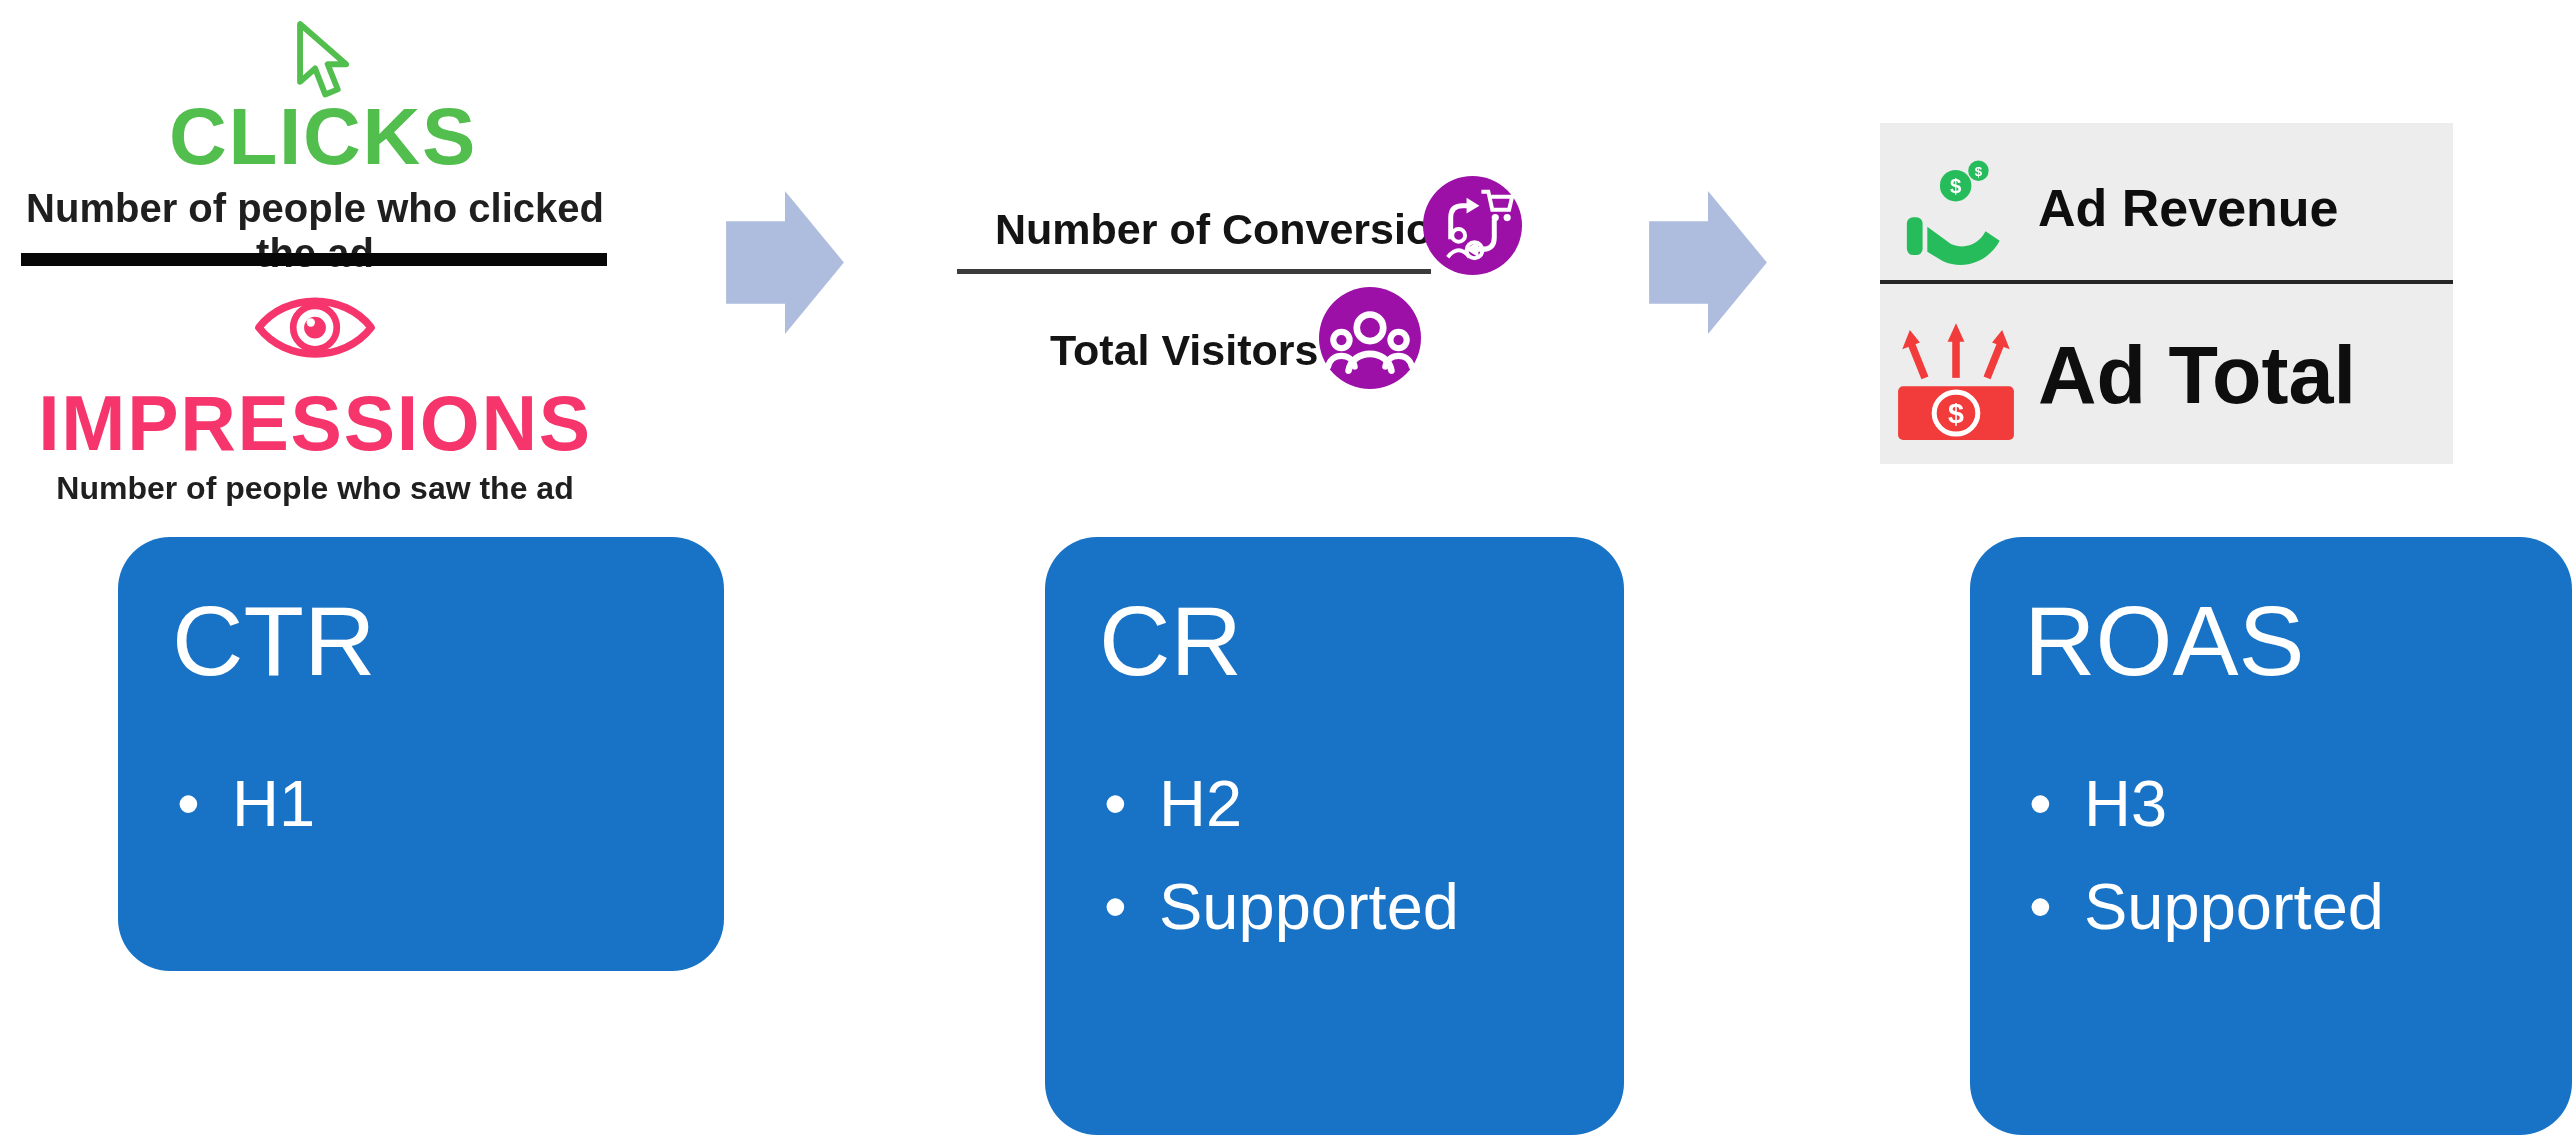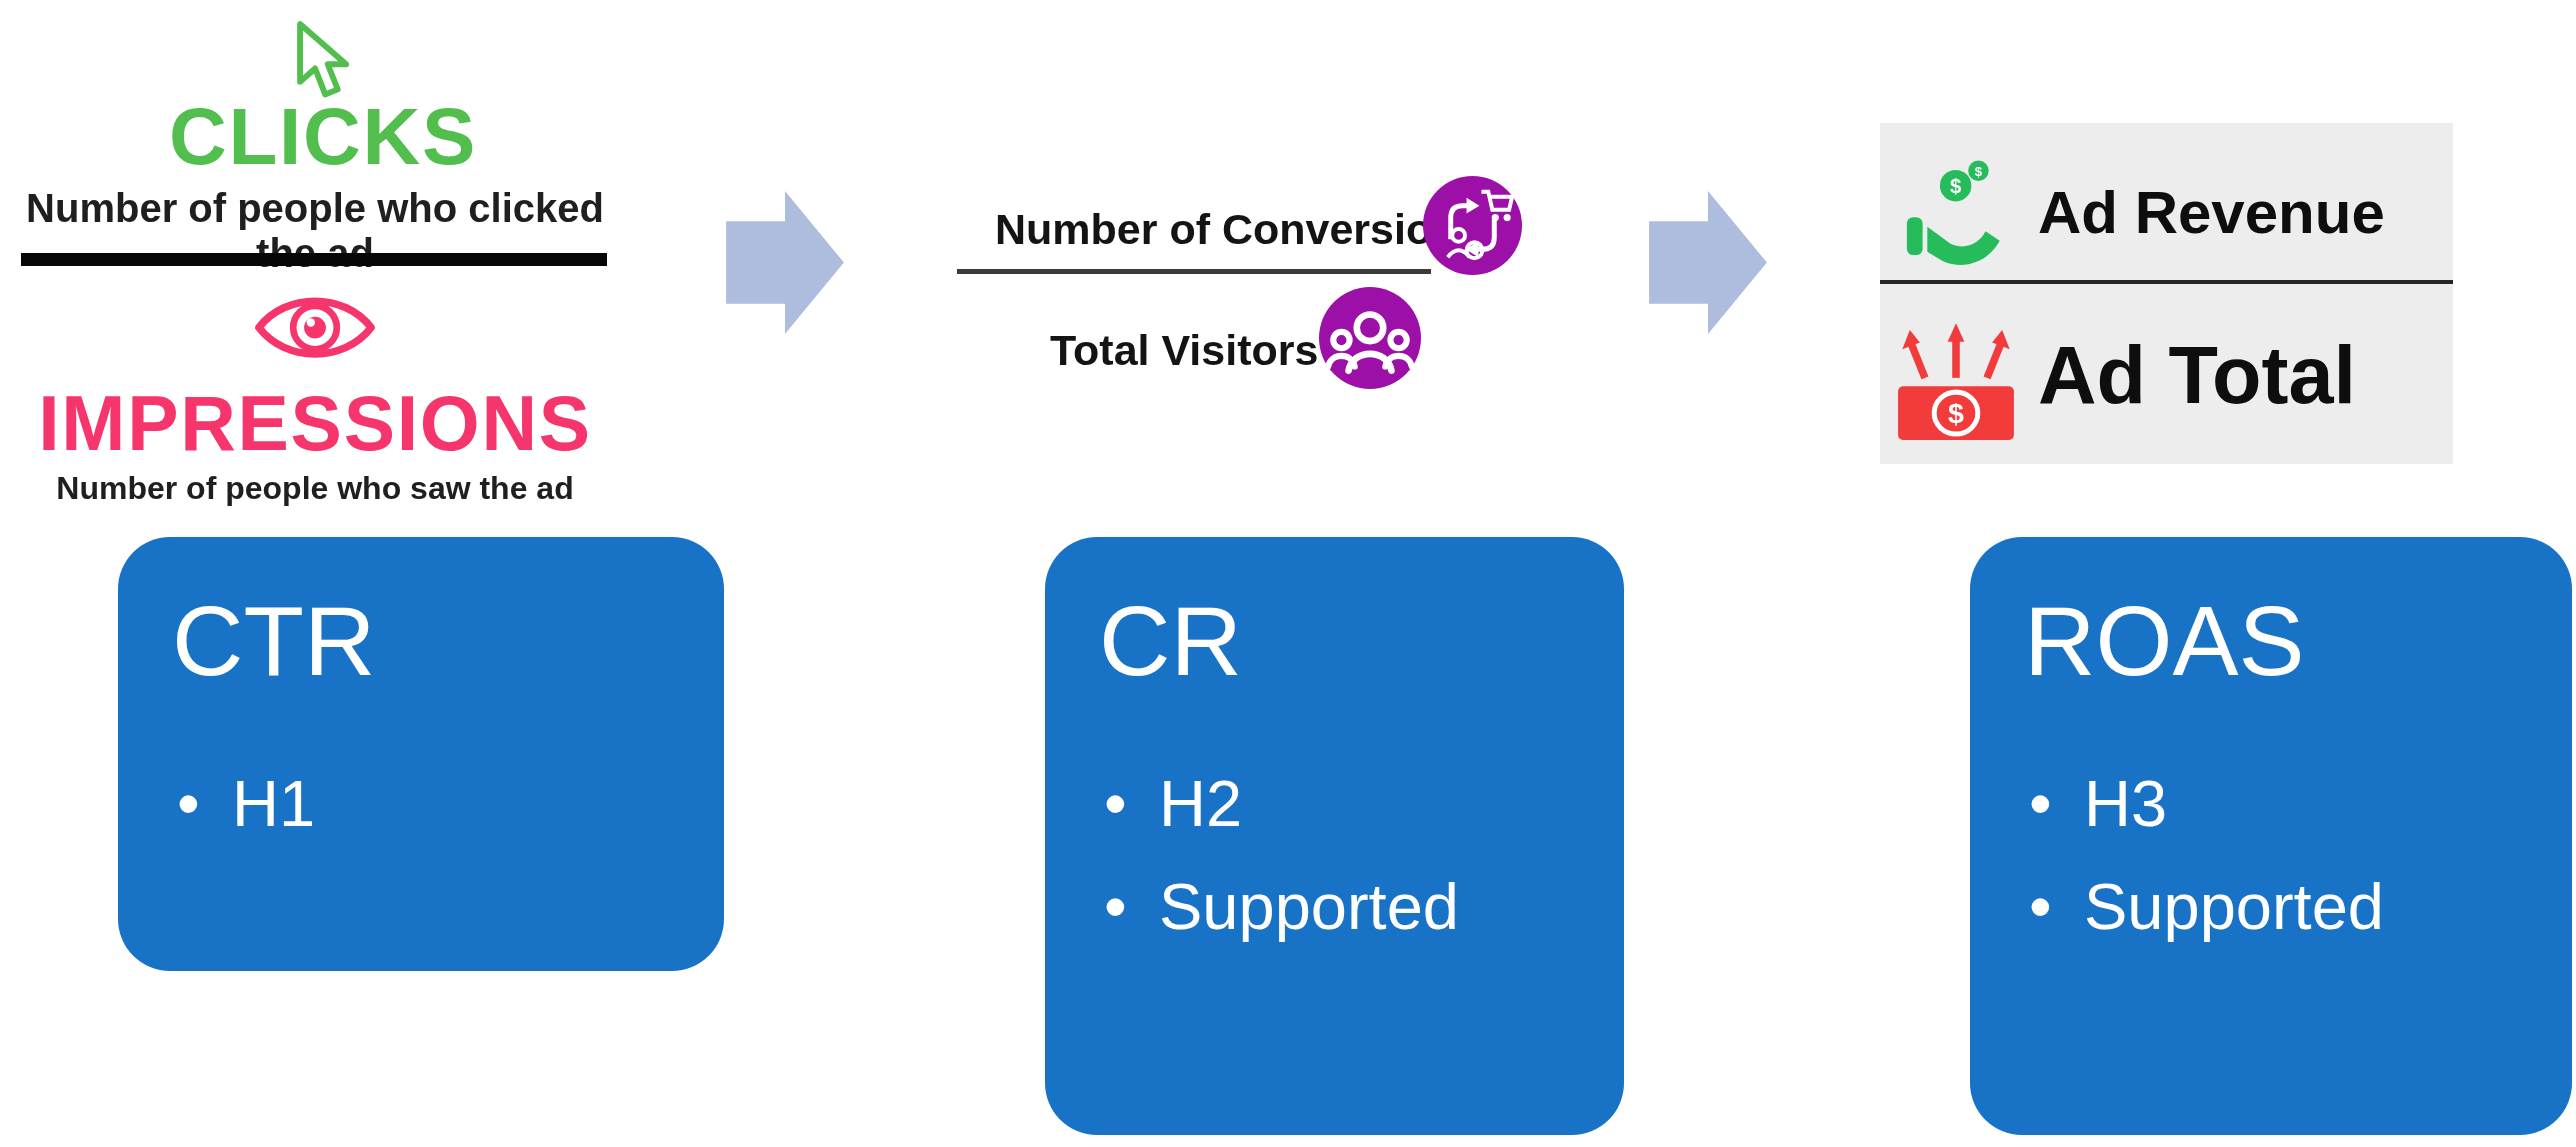--- a/index.html
+++ b/index.html
@@ -30,21 +30,21 @@
   }
 
   .conv-label{left:995px;top:205px;font-size:43px;font-weight:700;color:#141414;}
   .bar-mid{left:957px;top:269px;width:474px;height:5px;background:#3b3b3b;}
   .visitors-label{left:1050px;top:326px;font-size:43px;font-weight:700;color:#141414;}
   .pcircle{border-radius:50%;background:#9C10A8;display:flex;align-items:center;justify-content:center;}
   .conv-circle{left:1423px;top:176px;width:99px;height:99px;}
   .visitors-circle{left:1319px;top:287px;width:102px;height:102px;}
 
   .gray-panel{left:1880px;top:123px;width:573px;height:341px;background:#ECEDEC;}
-  .adrev-label{left:2038px;top:178px;font-size:60px;font-weight:700;color:#0e0e0e;}
+  .adrev-label{left:2038px;top:178px;font-size:52px;font-weight:700;color:#0e0e0e;}
   .panel-divider{left:1880px;top:280px;width:573px;height:4.2px;background:#262626;}
   .adspend-label{left:2038px;top:329px;font-size:81px;font-weight:700;color:#0e0e0e;}
   .handcoins{left:1895px;top:159px;width:126px;height:118px;}
   .moneyarrows{left:1893px;top:304px;width:126px;height:141px;}
 
   .cursor-wrap{left:290px;top:18.5px;width:67px;height:88px;}
   .eye-wrap{left:252px;top:284px;width:126px;height:88px;}
 
   .flow-arrow{width:118px;height:143px;}
   .arrow-1{left:726px;top:191px;}

